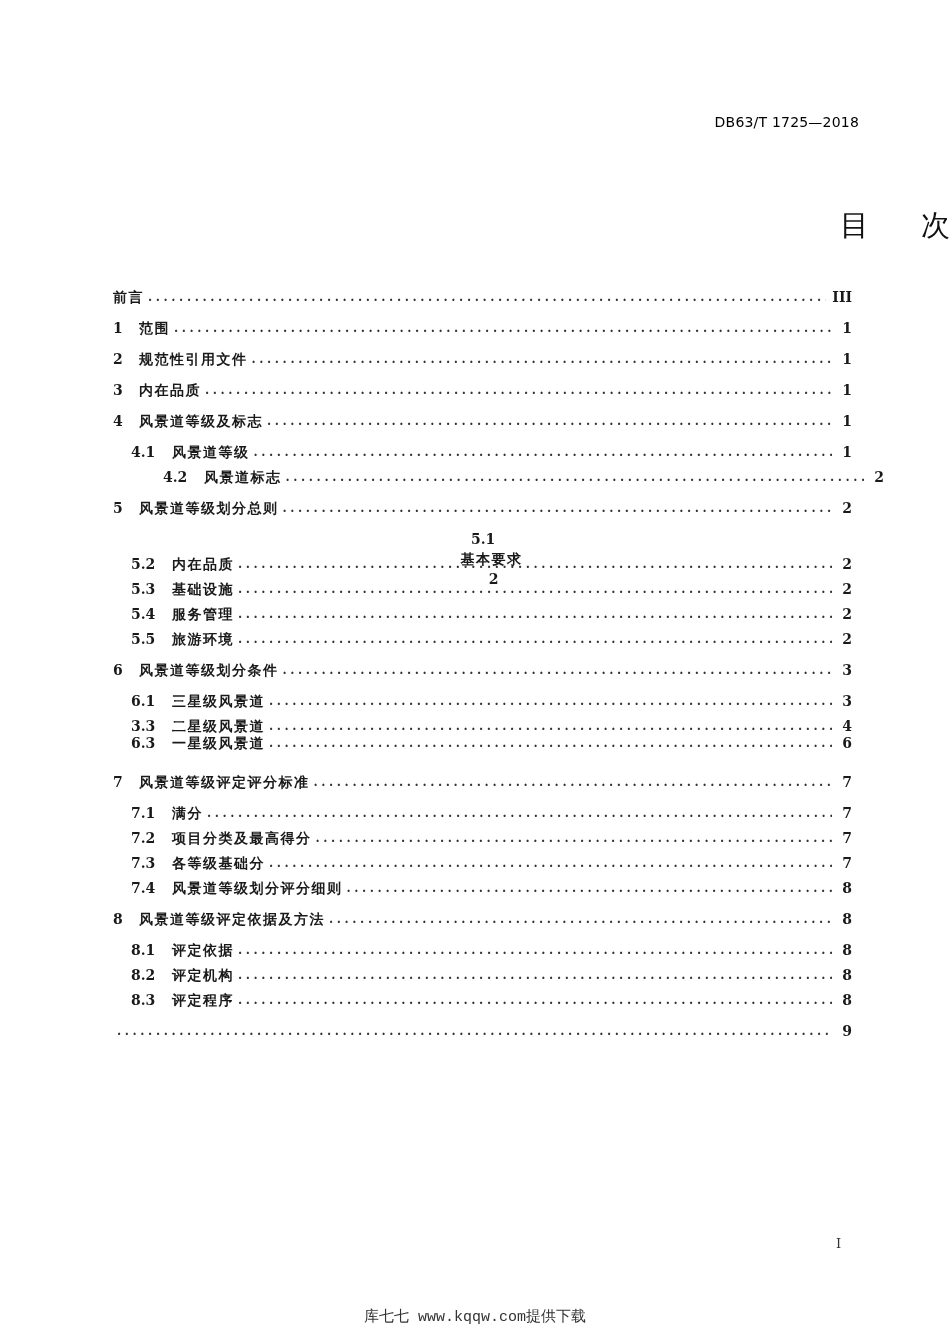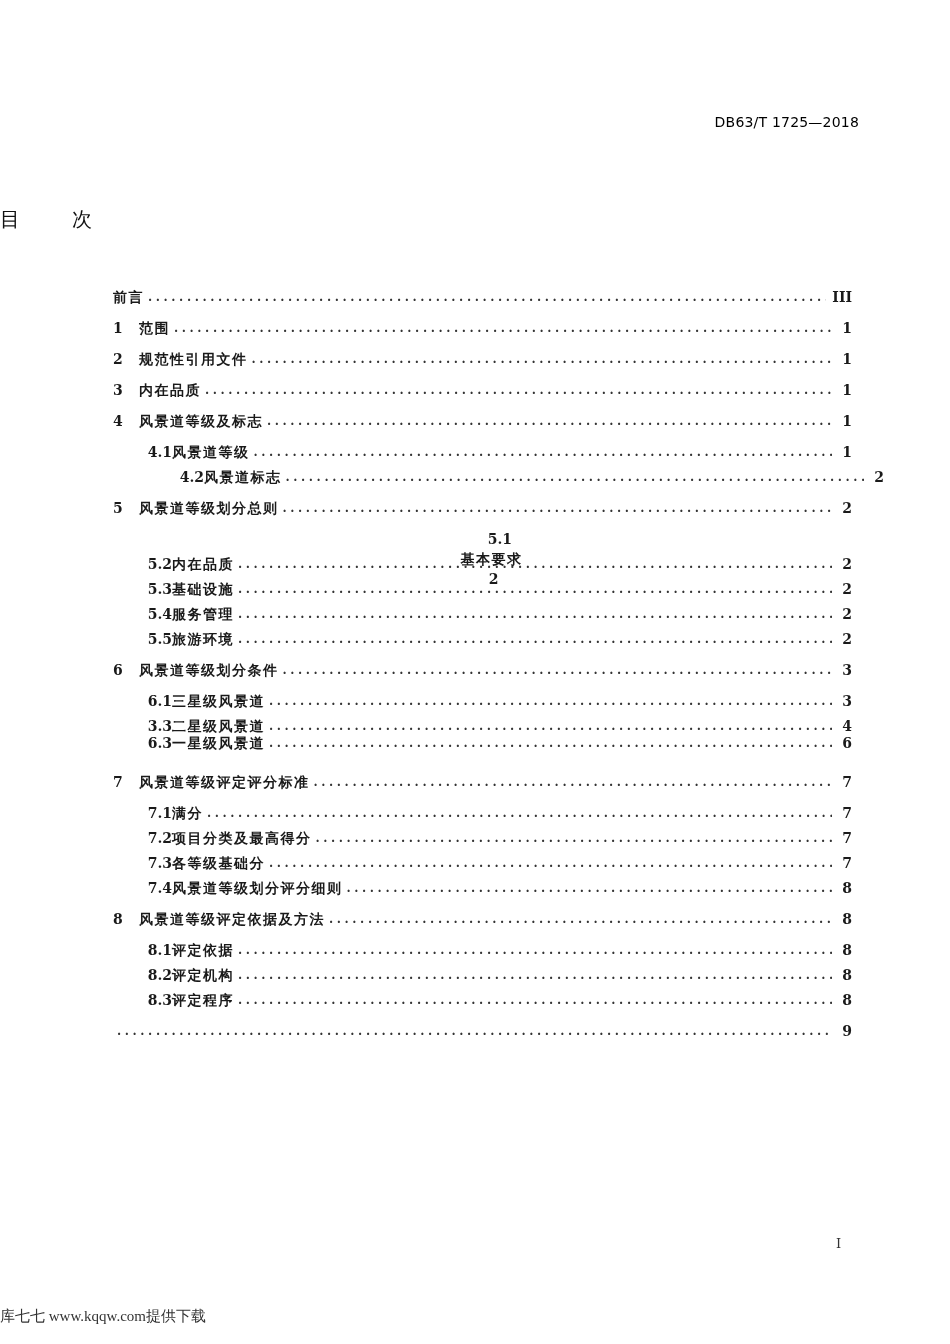--- a/index.html
+++ b/index.html
@@ -7,50 +7,50 @@
       width: 950px; height: 1344px; position: relative; overflow: hidden;
       font-family: "DejaVu Serif", "Liberation Serif", serif;
       color: #1a1a1a;
     }
     .doc-code {
       position: absolute; top: 114px; right: 91px;
       font-family: "DejaVu Sans", "Liberation Sans", sans-serif;
       font-size: 14px; letter-spacing: 0.2px; color: #000000;
     }
     .toc-title {
-      position: absolute; top: 206px; left: 0; width: 950px; text-align: left;
+      position: absolute; top: 206px; left: 0; width: 950px; text-align: right;
       font-family: "DejaVu Sans", "Liberation Sans", sans-serif;
-      font-size: 20px; color: #111; word-spacing: 0;
+      font-size: 29px; color: #111; word-spacing: 0;
     }
     .toc-title span.gap { display: inline-block; width: 52px; }
     .toc {
       position: absolute; left: 113px; top: 287px; width: 739px;
     }
     .toc-row {
       position: absolute; left: 0; width: 739px; height: 20px;
       display: flex; align-items: center; font-size: 14px; line-height: 20px;
       white-space: nowrap;
       font-weight: bold;
     }
     .toc-row.lvl2 { left: 18px; width: 721px; }
     .num { display: inline-block; width: 26px; }
-    .lvl2 .num { width: 41px; text-align: right; }
+    .lvl2 .num { width: 41px; }
     .label { letter-spacing: 1.5px; }
     .dots {
       flex: 1; overflow: hidden; margin: 0 6px 0 4px; color: #333;
       letter-spacing: 3.6px; font-size: 12px;
     }
     .page { min-width: 14px; text-align: right; }
     .page-footer {
       position: absolute; top: 1236px; left: 836px;
       font-size: 13px; color: #333;
     }
     .watermark {
-      position: absolute; top: 1307px; left: 0; width: 950px; text-align: left;
-      font-family: Liberation Serif, serif;
+      position: absolute; top: 1307px; left: 0; width: 950px; text-align: center;
+      font-family: Liberation Mono, monospace;
       font-size: 15px; color: #333;
     }
   </style>
 </head>
 <body>
 
 <div class="doc-code">DB63/T 1725—2018</div>
 
 <div class="toc-title">
   <span>目</span><span class="gap"></span><span>次</span>

